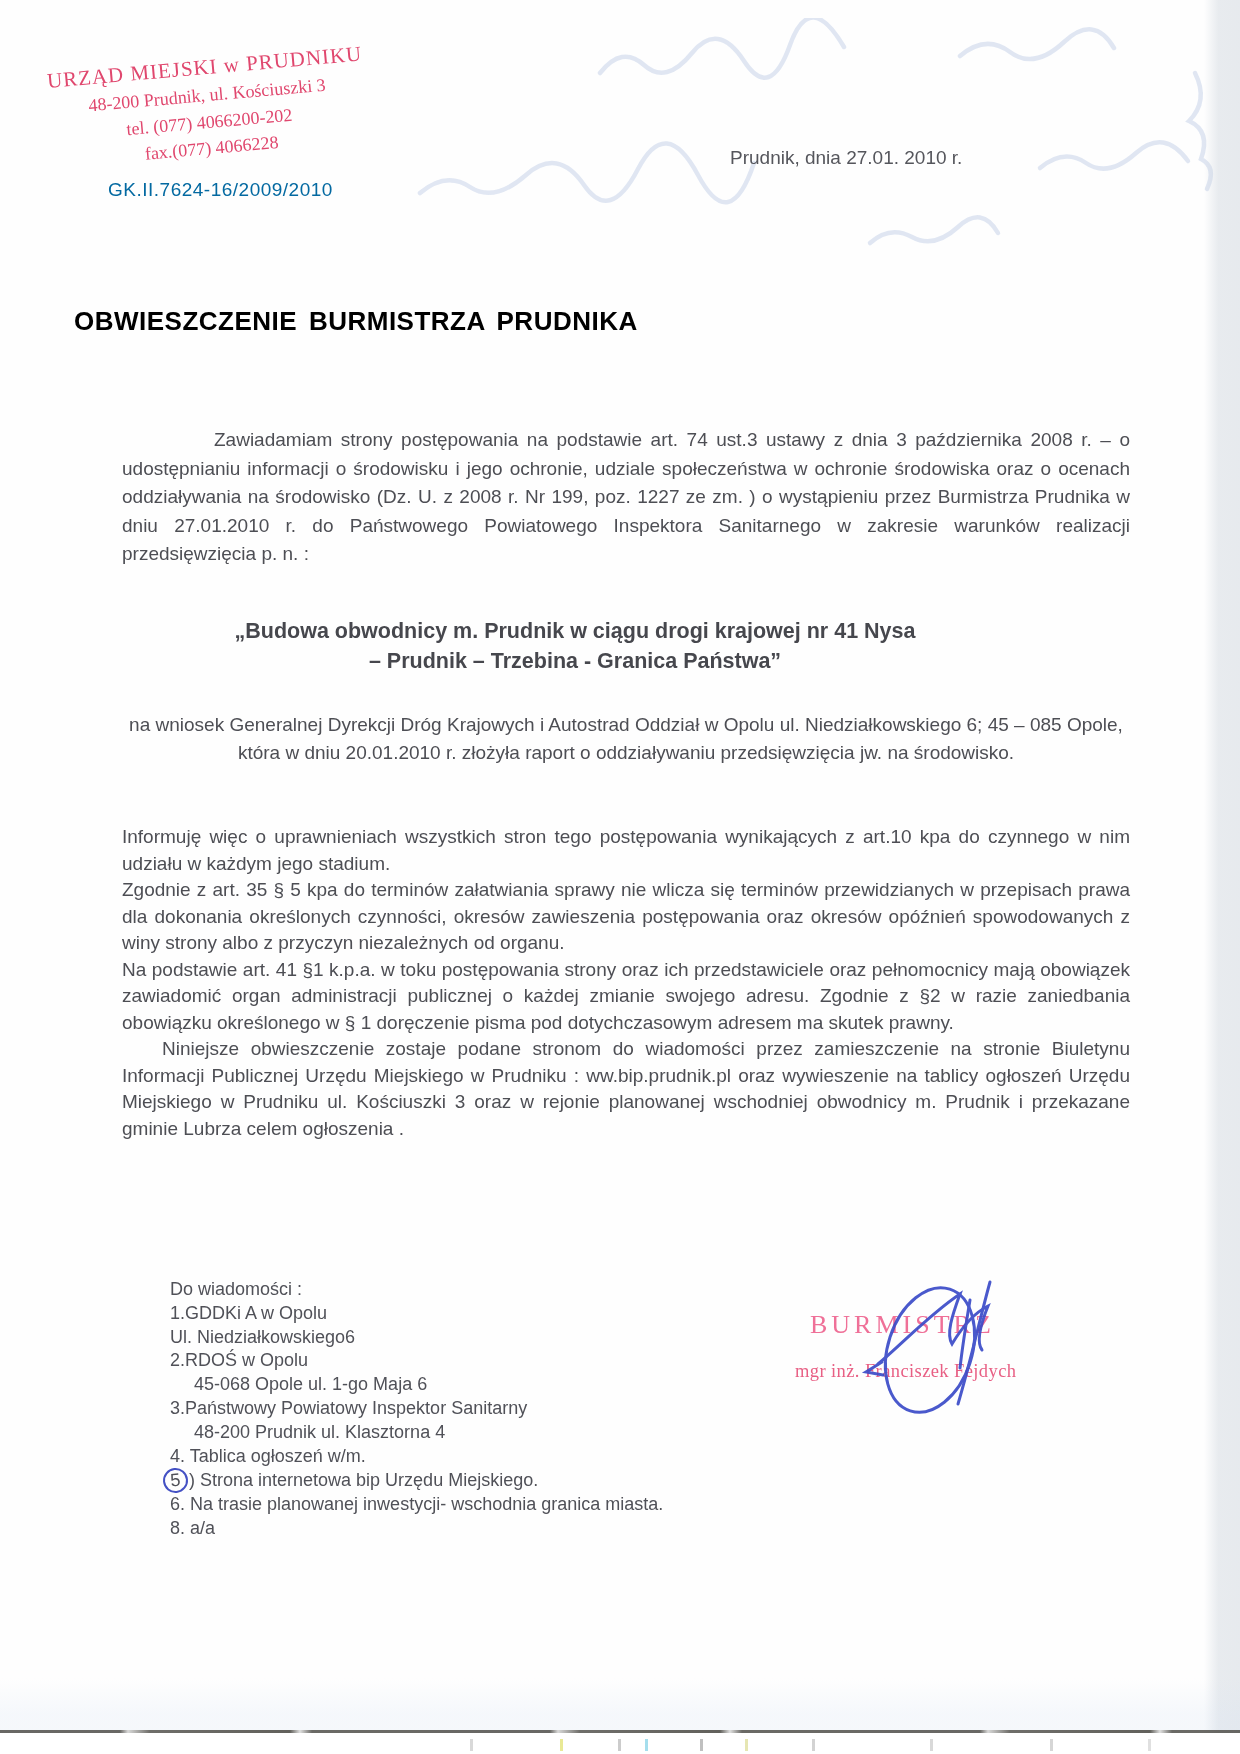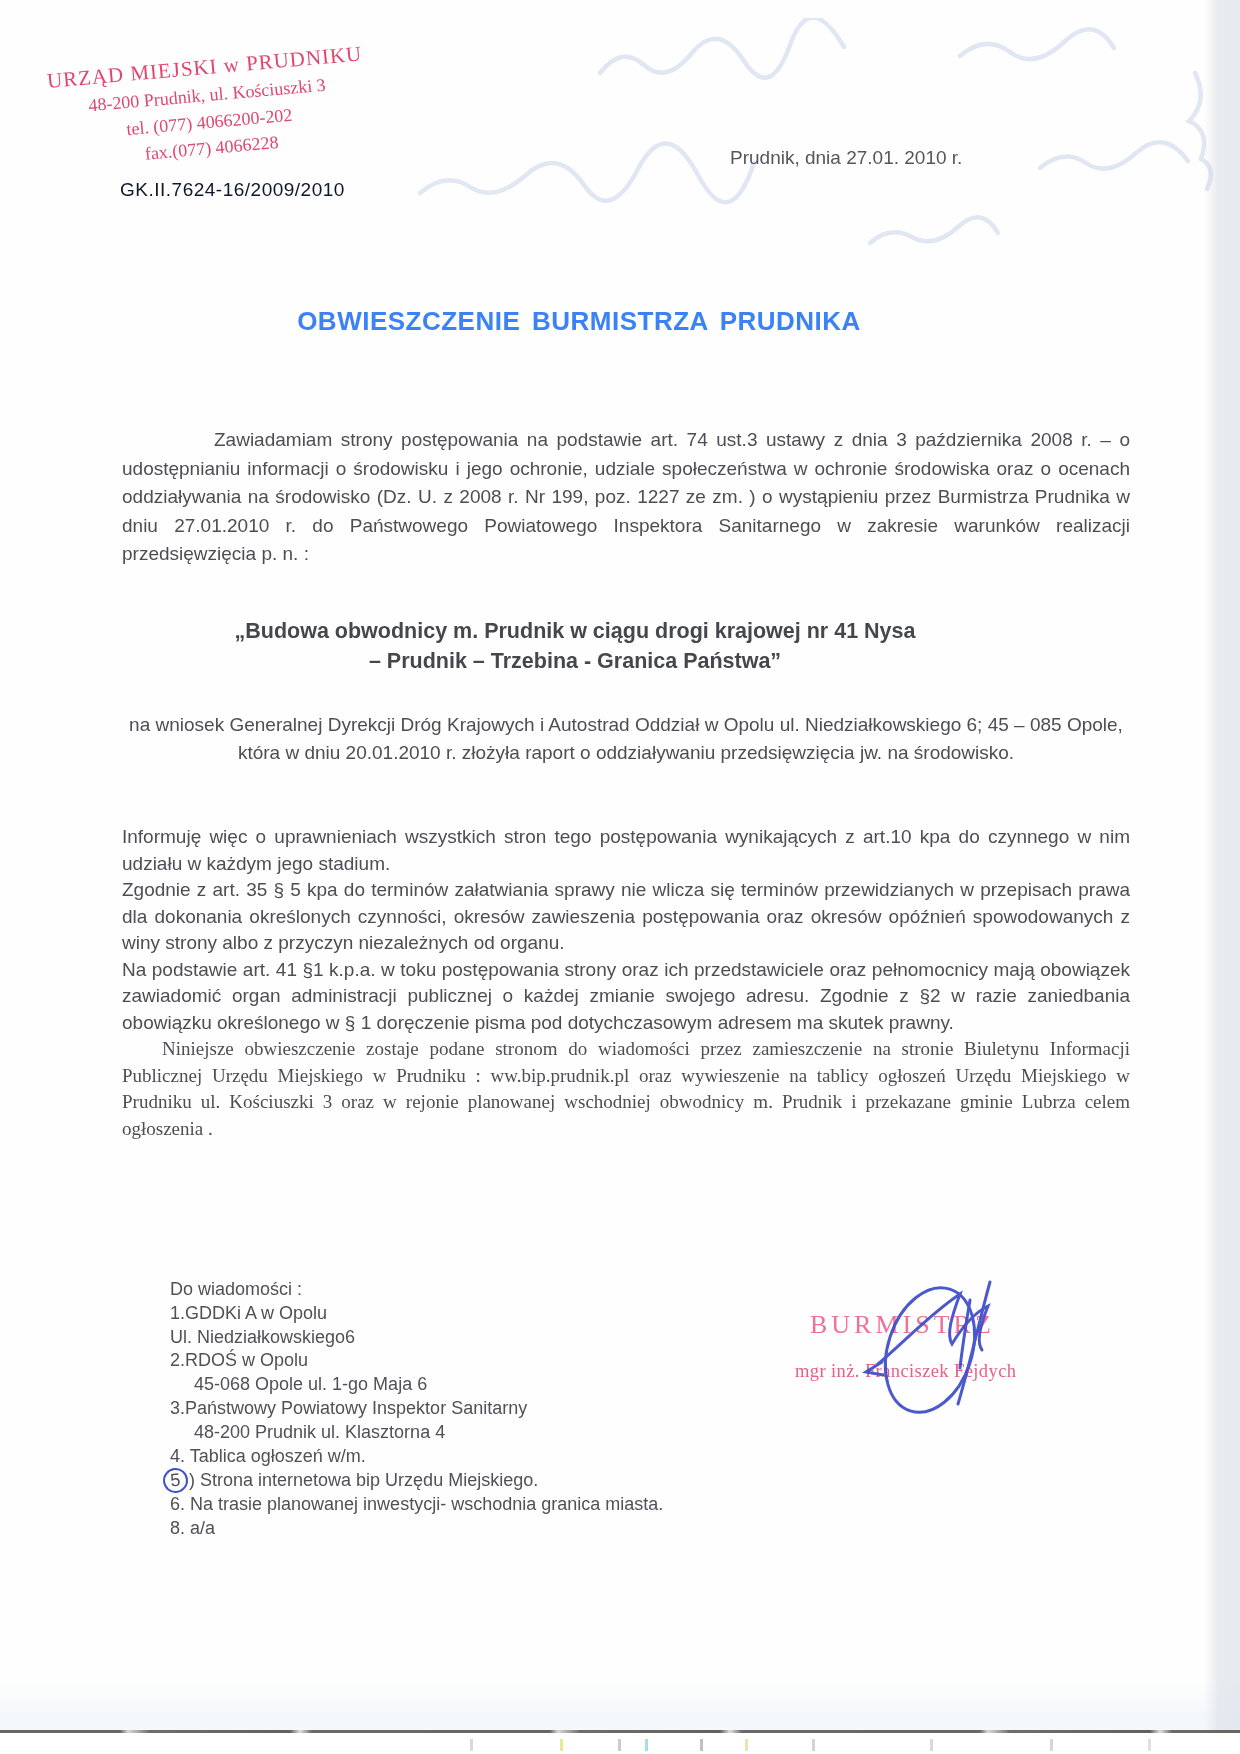--- a/index.html
+++ b/index.html
@@ -45,36 +45,36 @@
     font-family: "Liberation Serif", serif;
     color: #e0476e;
     line-height: 1.45;
   }
   .sender-stamp .s1 { font-size: 21px; letter-spacing: 1px; white-space: nowrap; }
   .sender-stamp .s2 { font-size: 18px; }
   .sender-stamp .s3 { font-size: 18px; }
   .sender-stamp .s4 { font-size: 18px; }
   
   .date-line { position: absolute; left: 730px; top: 147px; font-size: 19px; color: #55565c; white-space: nowrap; }
-  .ref-number { position: absolute; left: 120px; top: 179px; font-size: 19px; letter-spacing: .5px; color: #0f172a; white-space: nowrap; }
+  .ref-number { position: absolute; left: 108px; top: 179px; font-size: 19px; letter-spacing: .5px; color: #0369a1; white-space: nowrap; }
   
-  .doc-title { position: absolute; left: 49px; top: 306px; width: 1060px; text-align: center; color: #3b82f6; }
+  .doc-title { position: absolute; left: 74px; top: 306px; width: 1060px; text-align: left; color: #000000; }
   .doc-title .main { font-size: 26px; font-weight: bold; letter-spacing: .5px; word-spacing: 4px; }
   .doc-title .sub  { font-size: 20px; font-weight: bold; margin-top: 7px; }
   
   .body-col { position: absolute; left: 122px; width: 1008px; font-size: 19px; text-align: justify; }
   .p-intro   { top: 426px; line-height: 28.5px; text-indent: 92px; }
   .project-title {
     position: absolute; left: 60px; top: 616px; width: 1030px;
     text-align: center; font-size: 21.5px; font-weight: bold; line-height: 30px; color: #46474d;
   }
   .p-applicant { top: 711px; line-height: 28px; text-align: center; }
   .p-block { top: 824px; line-height: 26.5px; }
   .p-block p { margin: 0; }
-  .p-block .ind { text-indent: 40px; font-family: Liberation Serif, serif; }
+  .p-block .ind { text-indent: 40px; }
   
   .distribution { position: absolute; left: 122px; top: 1278px; font-size: 18px; line-height: 23.8px; color: #505158; margin-left: 48px; }
   .distribution .row { white-space: nowrap; }
   .distribution .addr { padding-left: 24px; }
   .circle-num {
     display: inline-block;
     border: 2px solid #4451c4;
     border-radius: 50%;
     min-width: 15px; text-align: center;
     padding: 0 3px 1px 3px;

